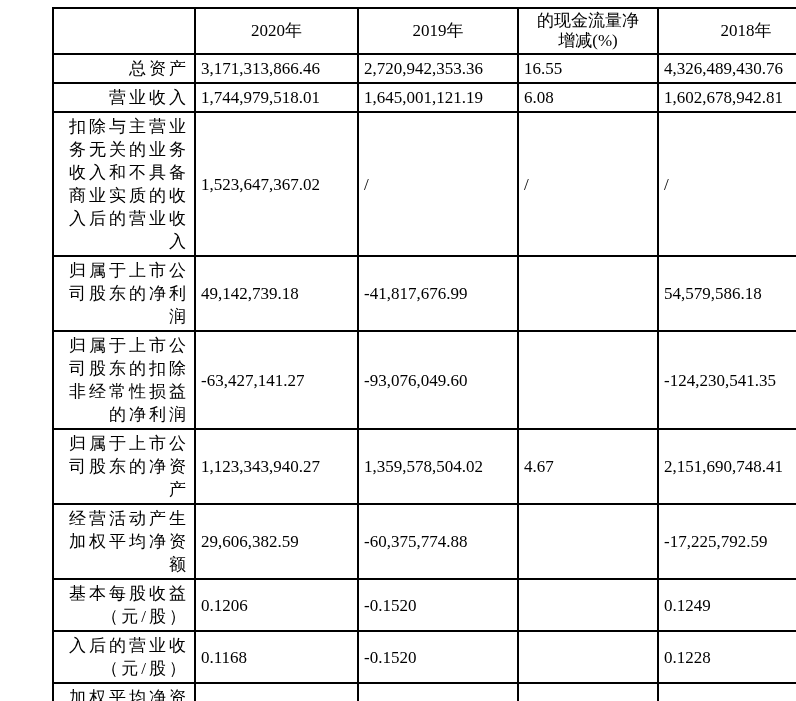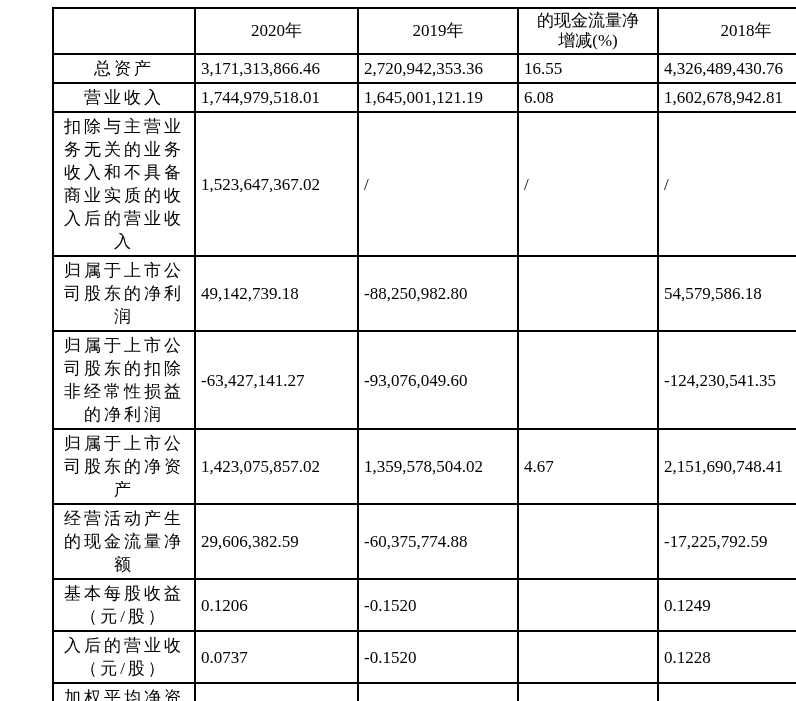--- a/index.html
+++ b/index.html
@@ -31,21 +31,21 @@
     font-weight: normal;
     white-space: pre-line;
     overflow: hidden;
   }
   table.fin th {
     text-align: center;
     line-height: 20px;
     height: 40px;
   }
   td.lbl {
-    text-align: center;
+    text-align: right;
     letter-spacing: 3px;
     line-height: 23px;
     border-radius: 9px;
   }
   td.num {
     letter-spacing: 0;
     line-height: 23px;
   }
   tr.r-short td { height: 23px; }
   tr.r-eps td  { height: 44px; }
@@ -97,64 +97,64 @@
         <td class="num">1,523,647,367.02</td>
         <td class="num">/</td>
         <td class="num">/</td>
         <td class="num">/</td>
       </tr>
       <tr>
         <td class="lbl">归属于上市公
 司股东的净利
 润</td>
         <td class="num">49,142,739.18</td>
-        <td class="num">-88,250,982.80</td>
+        <td class="num">-41,817,676.99</td>
         <td class="num"></td>
         <td class="num">54,579,586.18</td>
       </tr>
       <tr>
         <td class="lbl">归属于上市公
 司股东的扣除
 非经常性损益
 的净利润</td>
         <td class="num">-63,427,141.27</td>
         <td class="num">-93,076,049.60</td>
         <td class="num"></td>
         <td class="num">-124,230,541.35</td>
       </tr>
       <tr>
         <td class="lbl">归属于上市公
 司股东的净资
 产</td>
-        <td class="num">1,423,075,857.02</td>
+        <td class="num">1,123,343,940.27</td>
         <td class="num">1,359,578,504.02</td>
         <td class="num">4.67</td>
         <td class="num">2,151,690,748.41</td>
       </tr>
       <tr>
         <td class="lbl">经营活动产生
-的现金流量净
+加权平均净资
 额</td>
         <td class="num">29,606,382.59</td>
         <td class="num">-60,375,774.88</td>
         <td class="num"></td>
         <td class="num">-17,225,792.59</td>
       </tr>
       <tr class="r-eps">
         <td class="lbl">基本每股收益
 （元/股）</td>
         <td class="num">0.1206</td>
         <td class="num">-0.1520</td>
         <td class="num"></td>
         <td class="num">0.1249</td>
       </tr>
       <tr class="r-eps">
         <td class="lbl">入后的营业收
 （元/股）</td>
-        <td class="num">0.0737</td>
+        <td class="num">0.1168</td>
         <td class="num">-0.1520</td>
         <td class="num"></td>
         <td class="num">0.1228</td>
       </tr>
       <tr class="r-eps">
         <td class="lbl">加权平均净资
 产收益率（%）</td>
         <td class="num">3.53</td>
         <td class="num">-4.65</td>
         <td class="num">增加8.18个百

